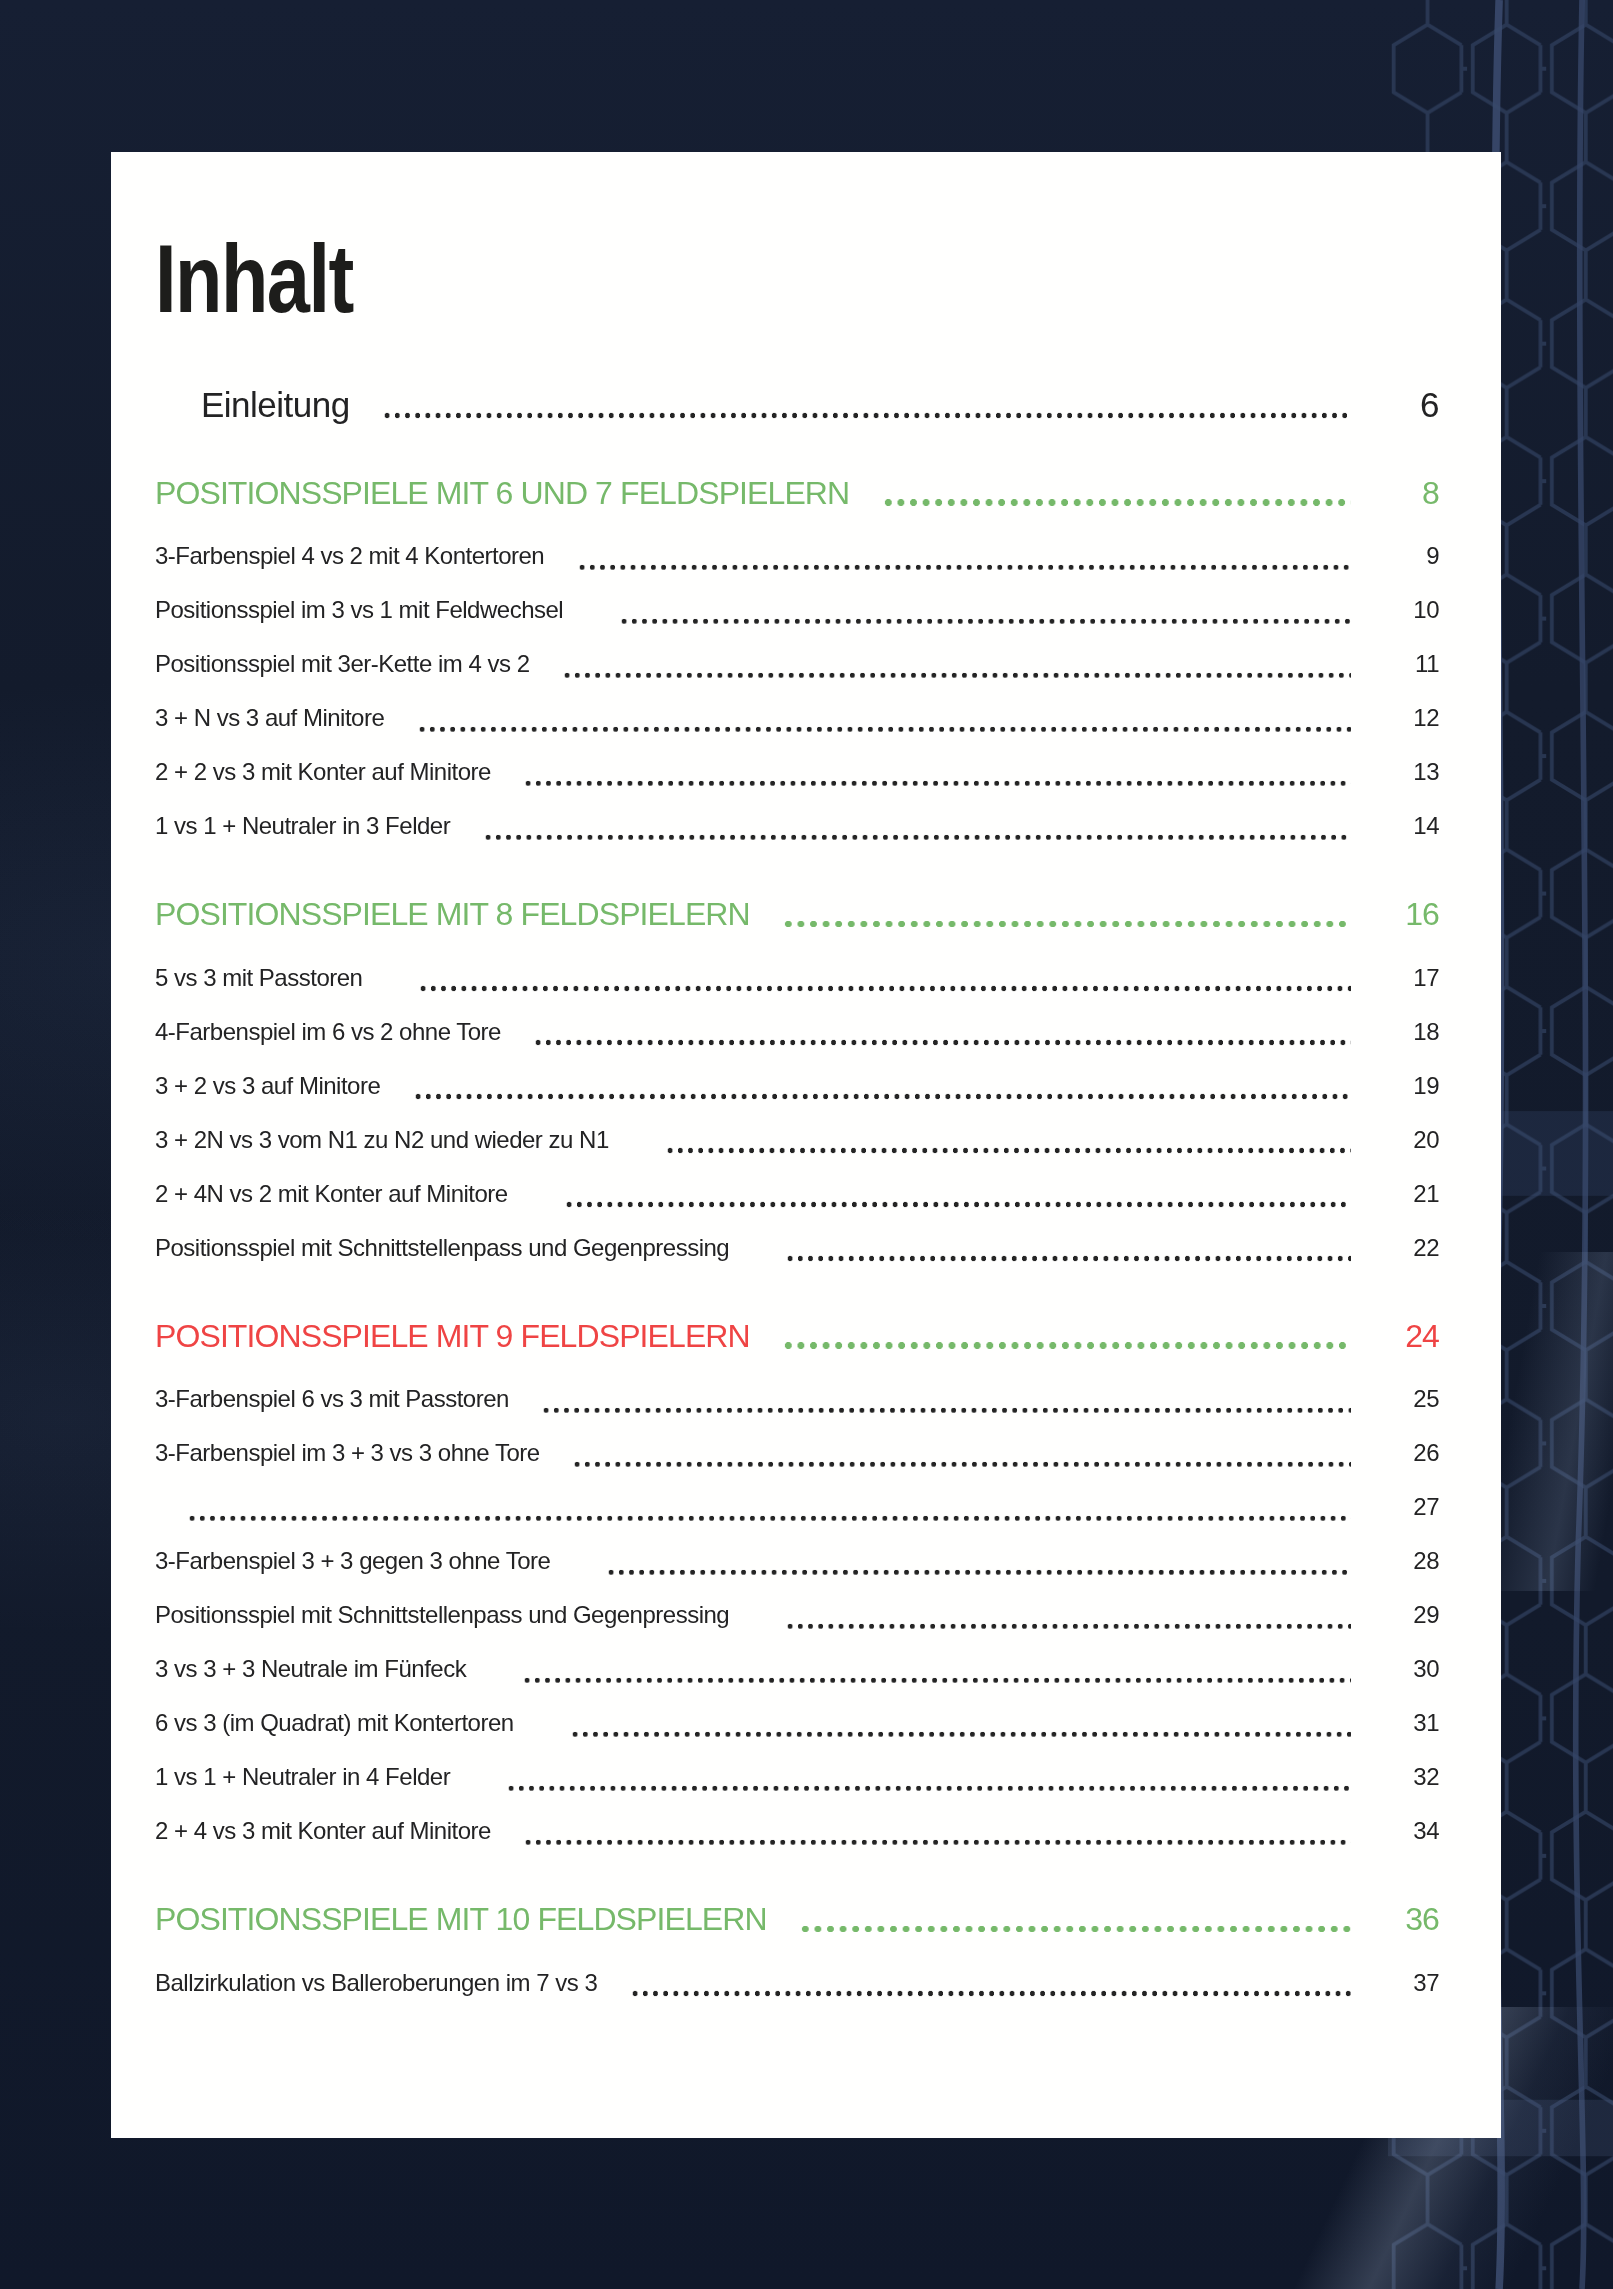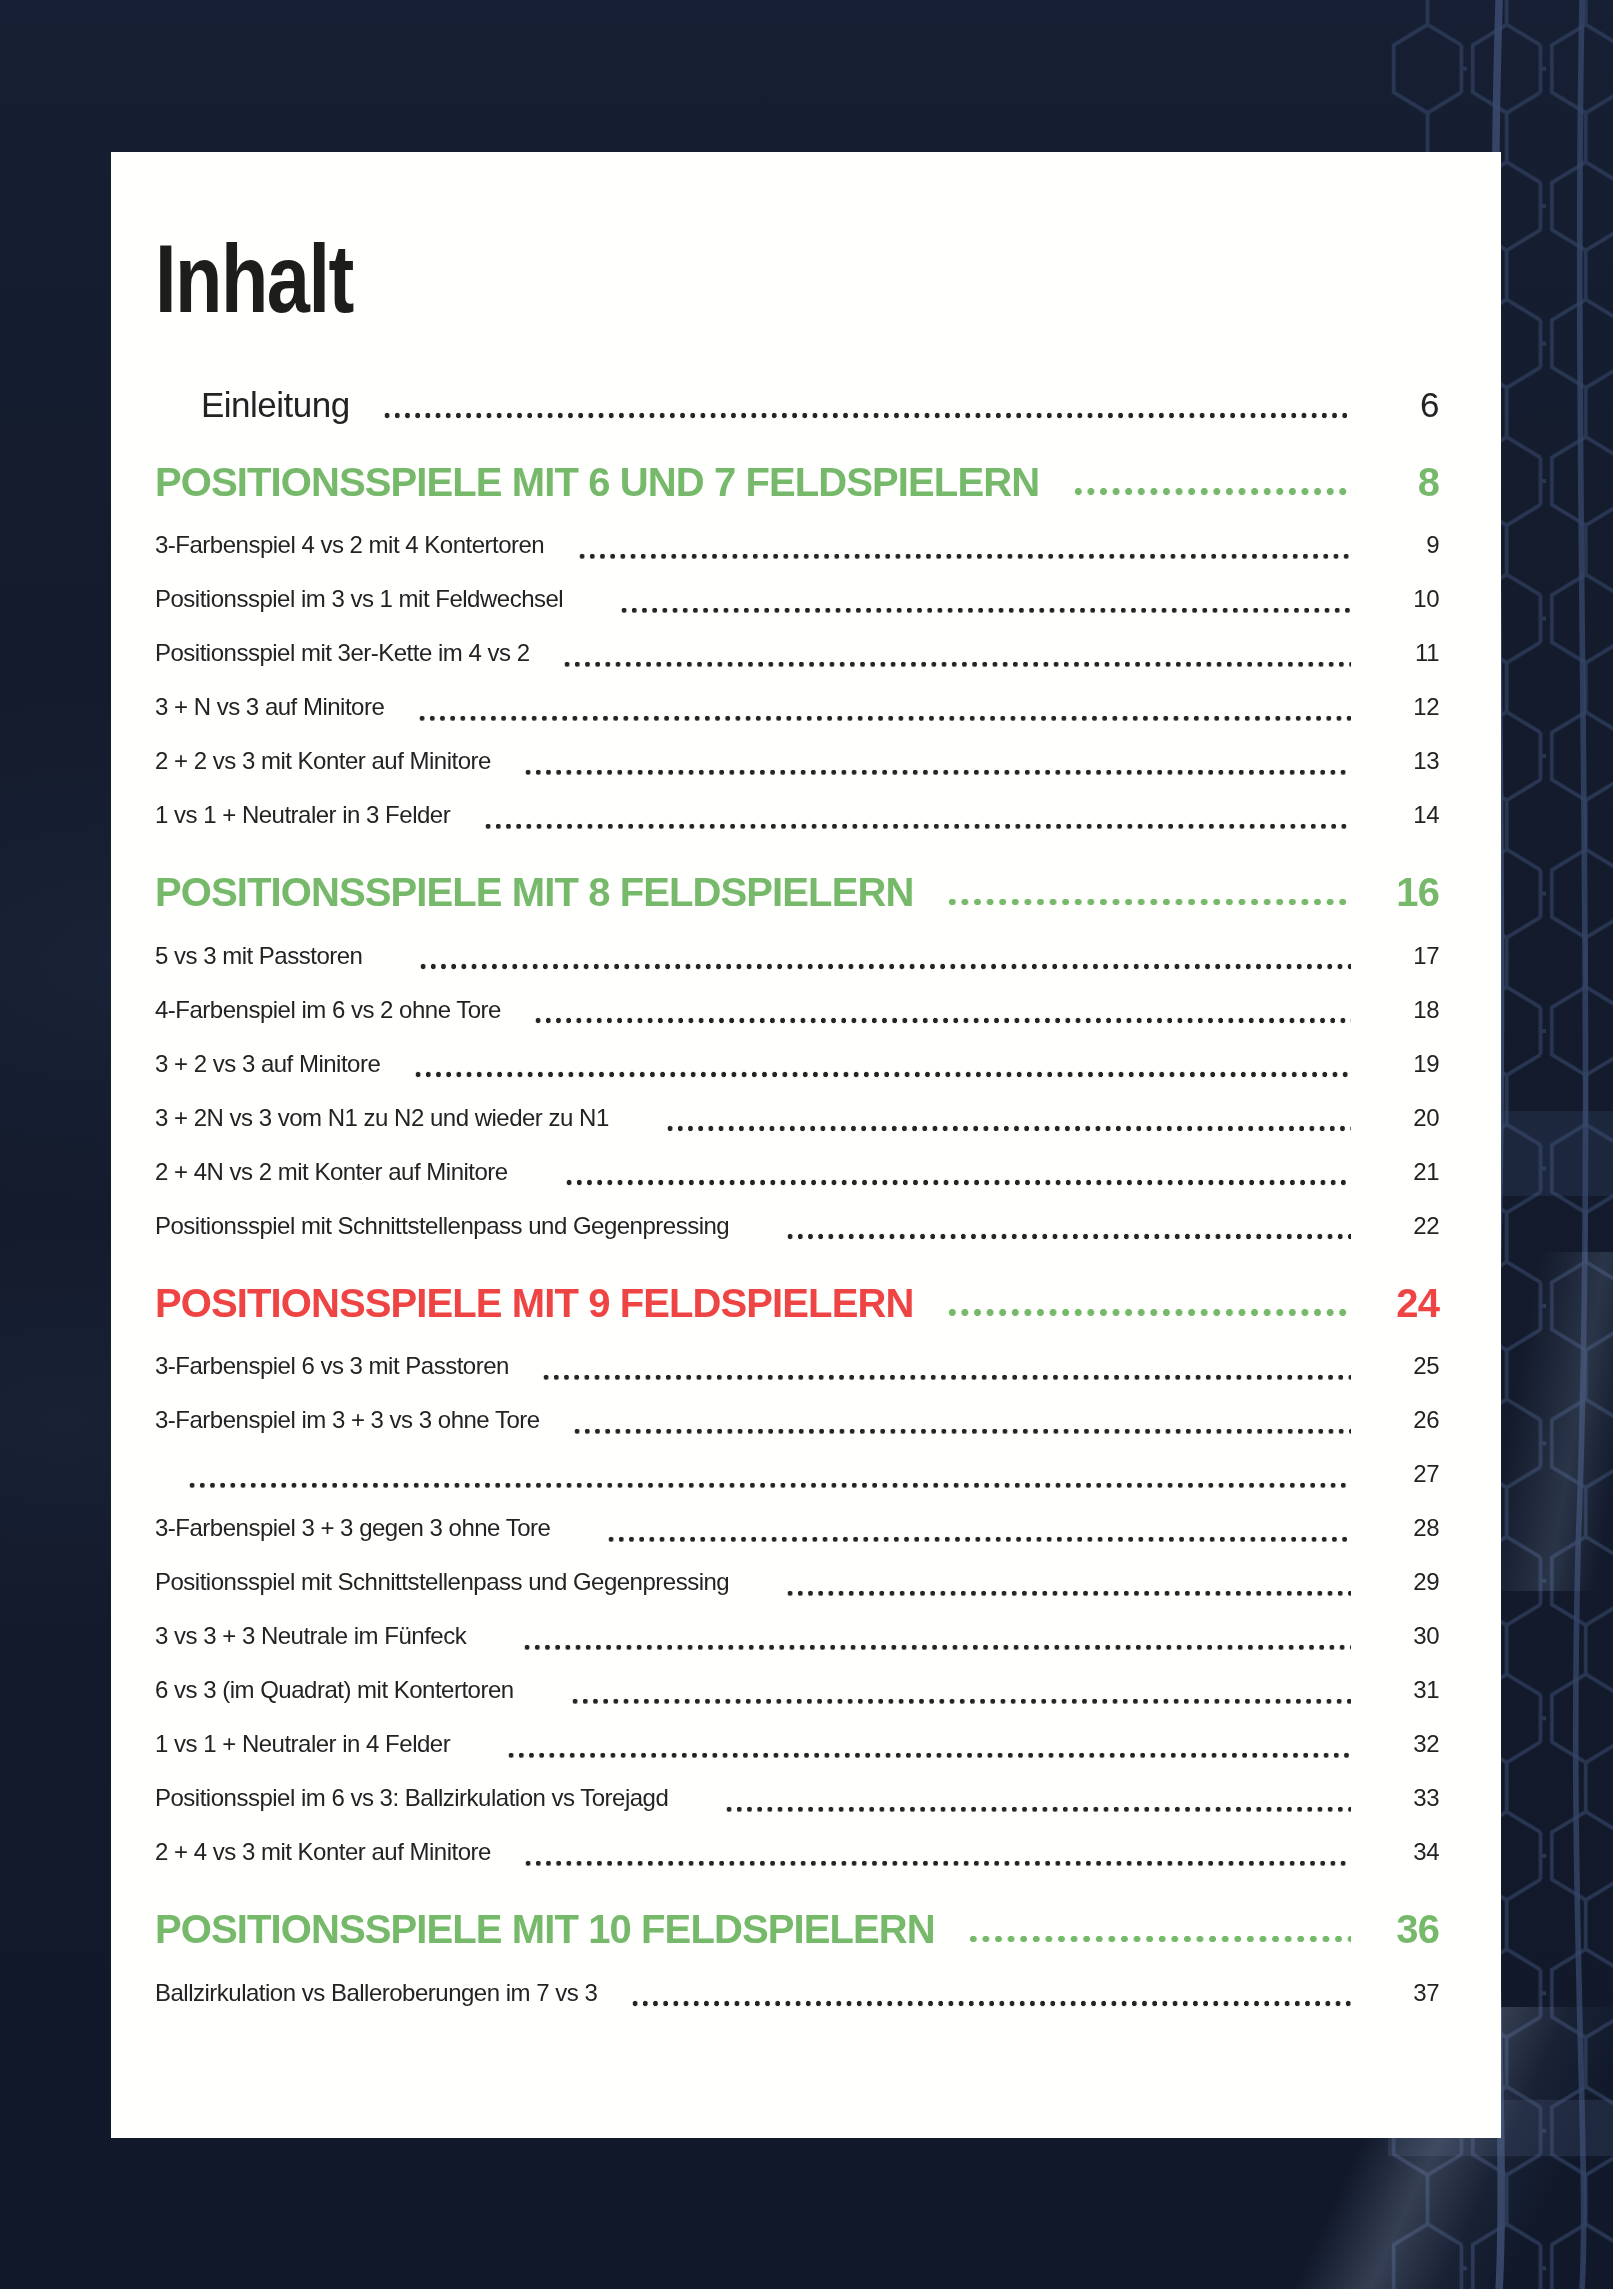--- a/index.html
+++ b/index.html
@@ -43,22 +43,22 @@
   .toc{margin-top:49px;}
   .toc-row{
     display:flex;align-items:baseline;
     height:54px;line-height:54px;white-space:nowrap;gap:24px;
   }
   .entry-row{
     font-size:24px;color:#232324;letter-spacing:-0.5px;
   }
   .intro-row{margin-left:46px;font-size:35px;color:#232324;letter-spacing:-0.5px;}
   .section-row{
-    margin-top:23px;margin-bottom:9.4px;
-    font-size:40px;font-weight:bold;letter-spacing:-0.9px;
+    margin-top:34px;margin-bottom:9.4px;
+    font-size:32px;font-weight:normal;letter-spacing:-0.9px;
   }
   .leader{
     flex:1;height:6.6px;align-self:flex-end;margin:0 7.5px 13px 8.5px;
     background-image:radial-gradient(circle,#242424 2.3px,rgba(0,0,0,0) 2.8px);
     background-size:10.2px 6.6px;background-position:left center;background-repeat:repeat-x;
   }
   .leader.gap{margin-left:32px;}
   .section-row .leader{
     height:8.5px;margin-bottom:13px;
     background-image:radial-gradient(circle,var(--green) 3.1px,rgba(0,0,0,0) 3.7px);
@@ -226,25 +226,20 @@
     <span class="leader gap"></span>
     <span class="page-num">31</span>
   </div>
 
   <div class="toc-row entry-row">
     <span>1 vs 1 + Neutraler in 4 Felder</span>
     <span class="leader gap"></span>
     <span class="page-num">32</span>
   </div>
 
-  <div class="toc-row entry-row">
-    <span>Positionsspiel im 6 vs 3: Ballzirkulation vs Torejagd</span>
-    <span class="leader gap"></span>
-    <span class="page-num">33</span>
-  </div>
 
   <div class="toc-row entry-row">
     <span>2 + 4 vs 3 mit Konter auf Minitore</span>
     <span class="leader"></span>
     <span class="page-num">34</span>
   </div>
 
   <div class="toc-row section-row" style="color: rgb(118, 185, 106); align-items: center;">
     <span>POSITIONSSPIELE MIT 10 FELDSPIELERN</span>
     <span class="leader"></span>

